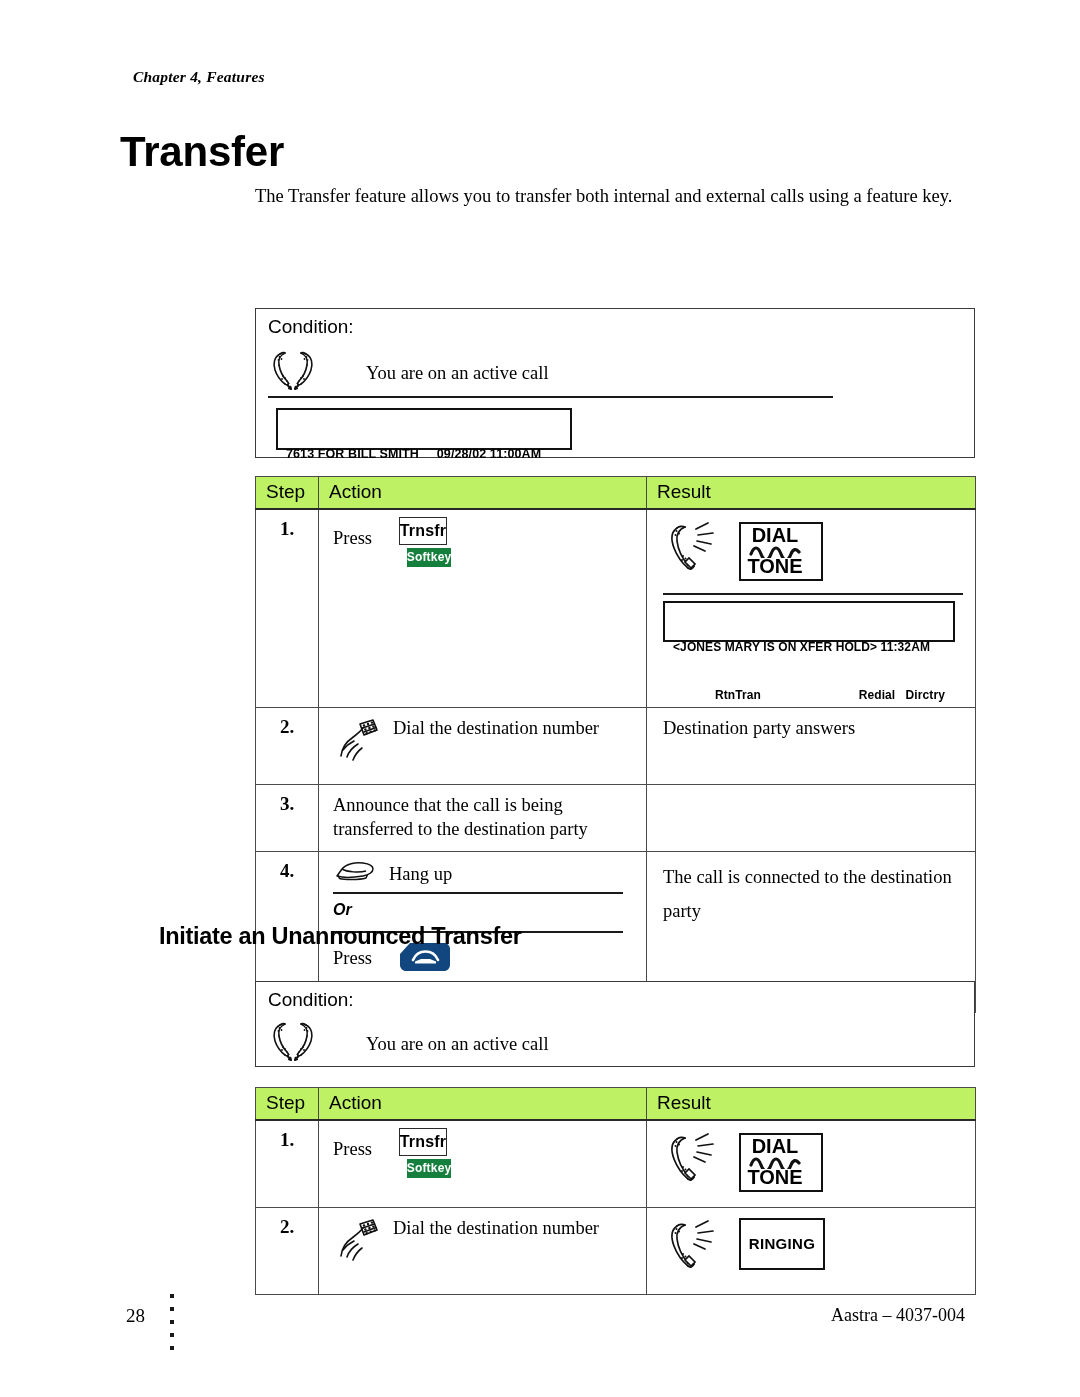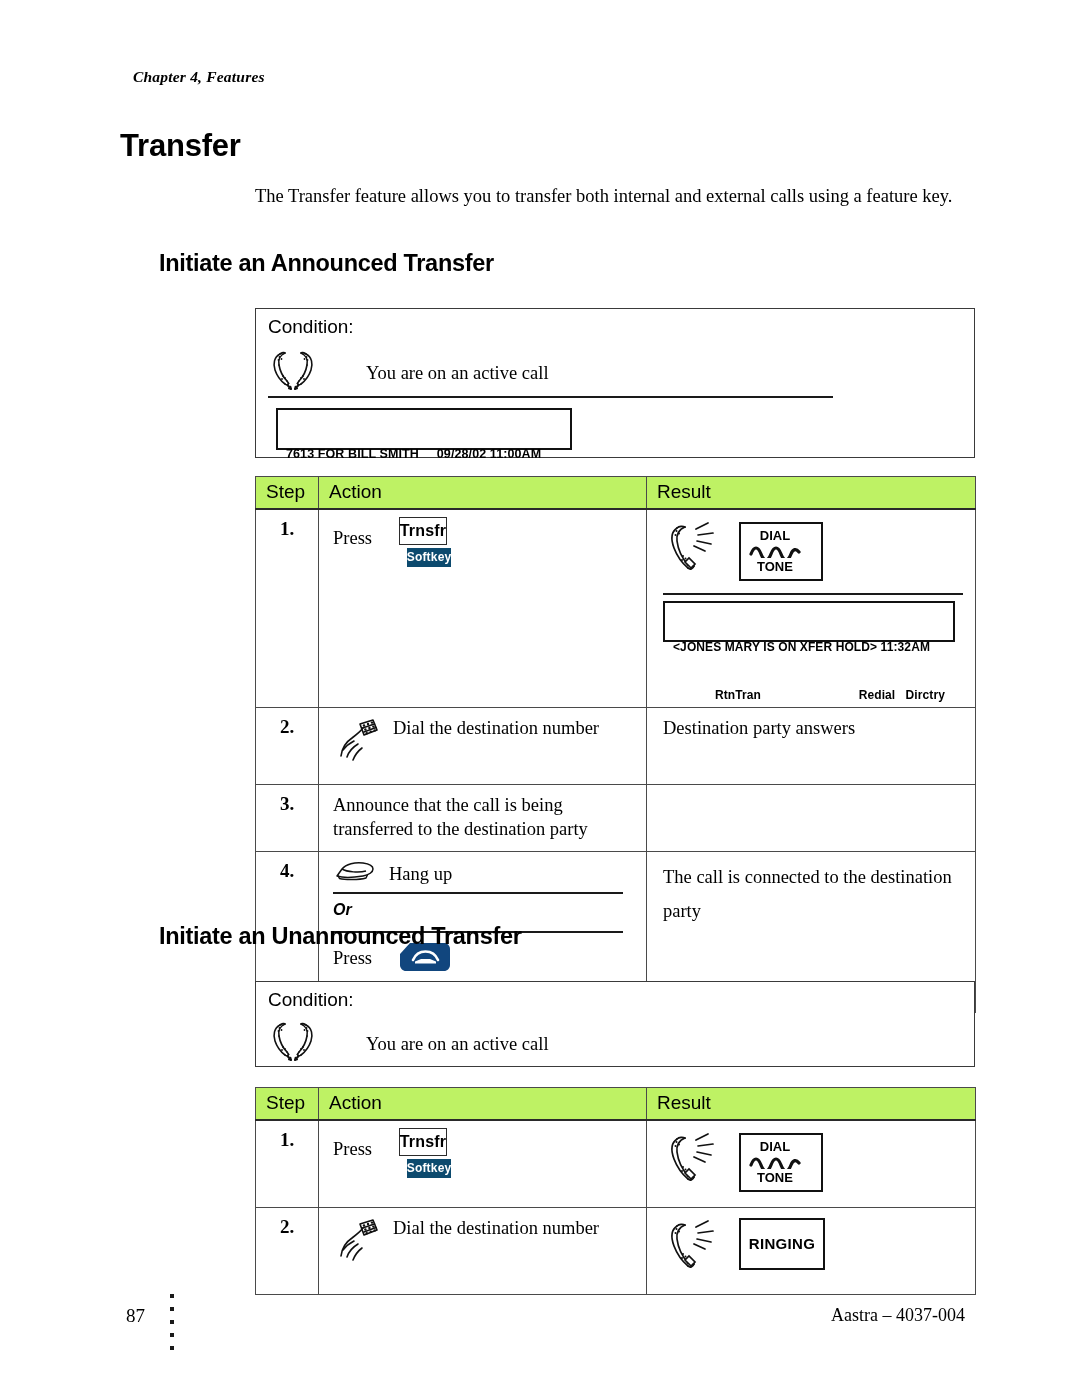--- a/index.html
+++ b/index.html
@@ -34,21 +34,21 @@
     letter-spacing: 0.2px;
   }
 
   
   .h1 {
     position: absolute;
     left: 120px;
     top: 128px;
     font-family: "Liberation Sans", sans-serif;
     font-weight: bold;
-    font-size: 31px;
+    font-size: 42px;
     letter-spacing: -0.2px;
   }
   .h2 {
     position: absolute;
     font-family: "Liberation Sans", sans-serif;
     font-weight: bold;
     font-size: 23.5px;
     letter-spacing: -0.3px;
   }
   #h2-announced { left: 159px; top: 250px; }
@@ -185,21 +185,21 @@
     background: #ffffff;
     text-align: right;
     font-family: "Liberation Sans", sans-serif;
     font-weight: bold;
     font-size: 16px;
     padding: 4px 0 5px 0;
     letter-spacing: 0.2px;
   }
   .softkey-tag {
     margin: 3px 8px 0 8px;
-    background: #0c4a6e;
+    background: #15803d;
     color: #ffffff;
     text-align: center;
     font-family: "Liberation Sans", sans-serif;
     font-weight: bold;
     font-size: 12px;
     padding: 2px 0 3px 0;
     letter-spacing: 0.2px;
   }
 
   .press-label {
@@ -215,21 +215,21 @@
     border: 2.5px solid #111111;
     background: #ffffff;
     font-family: "Liberation Sans", sans-serif;
     font-weight: bold;
     text-align: center;
     vertical-align: top;
     box-sizing: border-box;
   }
   .tone-box.dial {
     width: 84px;
-    font-size: 13px;
+    font-size: 20px;
     line-height: 17px;
     padding: 3px 12px 4px 0;
   }
   .tone-box.ringing {
     width: 86px;
     height: 52px;
     font-size: 15px;
     line-height: 48px;
     letter-spacing: 0.3px;
   }
@@ -299,21 +299,20 @@
 <body>
 
 <div class="page">
 
   <div class="running-header">Chapter 4, Features</div>
 
   <div class="h1">Transfer</div>
 
   <div class="intro">The Transfer feature allows you to transfer both internal and external calls using a feature key.</div>
 
-  <div class="h2" id="h2-announced">Initiate an Announced Transfer</div>
 
   <div class="condition-box" id="condition-box-1">
 
     <div class="condition-label">Condition:</div>
 
     <div class="condition-row">
       <span class="icon">
         <svg width="52" height="44" viewBox="0 0 52 44">
           <g fill="none" stroke="#111" stroke-width="1.6" stroke-linecap="round">
             <path d="M12 5 C6 8 5 15 7 21 C9 27 13 32 17 35"></path>
@@ -666,21 +665,21 @@
                 </g>
               </svg>
             </span>
             <span class="tone-box ringing" style="margin-left:14px;margin-top:2px;">RINGING</span>
           </div>
         </td>
       </tr>
     </tbody>
   </table>
 
-  <div class="footer-page">87</div>
+  <div class="footer-page">28</div>
   <div class="footer-dots">
     <span></span>
       <span></span>
       <span></span>
       <span></span>
       <span></span>
   </div>
   <div class="footer-right">Aastra – 4037-004</div>
 
 </div>

